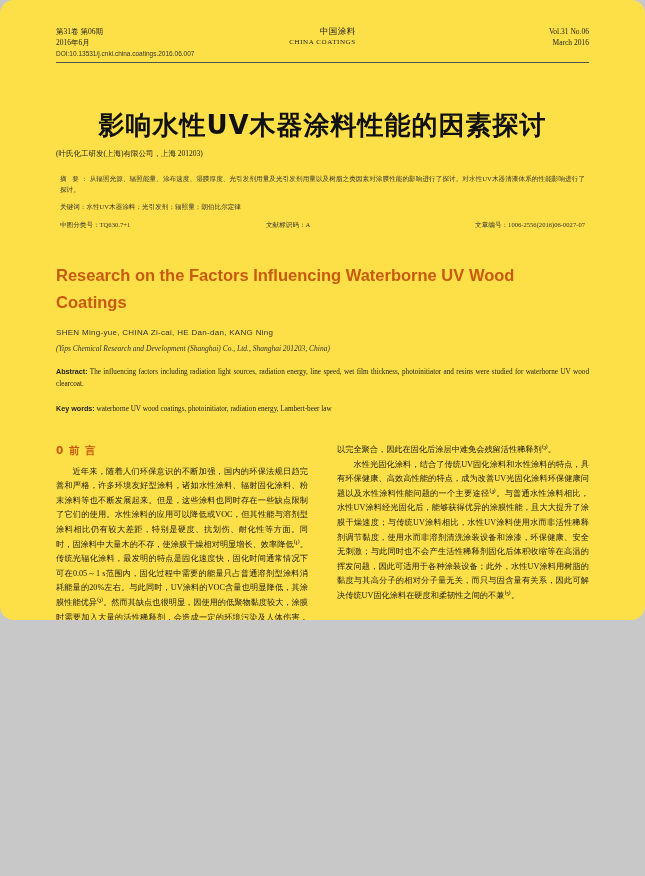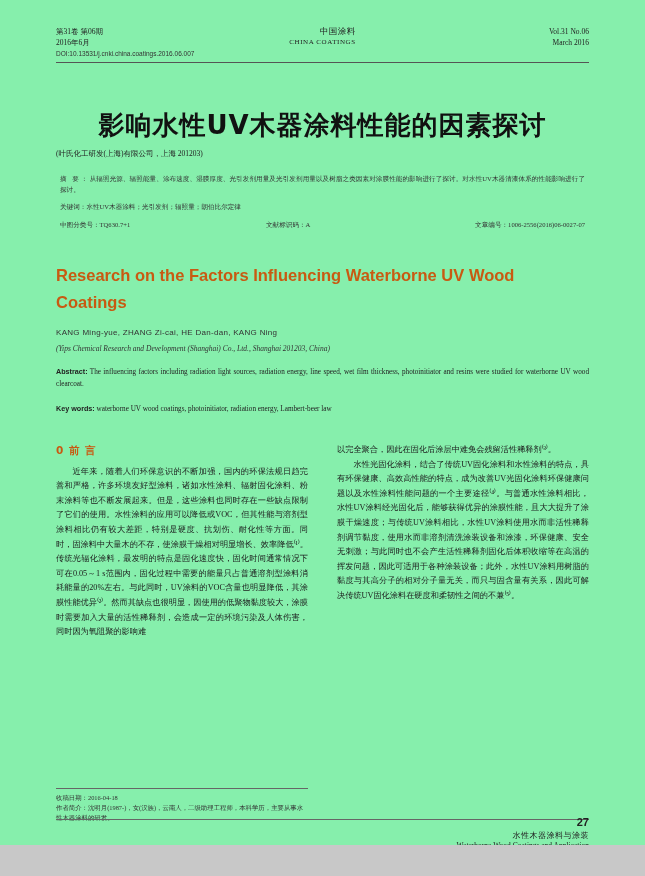--- a/index.html
+++ b/index.html
@@ -9,24 +9,25 @@
   }
   body {
     width: 645px;
     height: 876px;
     font-family: "Liberation Serif", serif;
     overflow: hidden;
   }
   .page {
     position: relative;
     width: 645px;
-    height: 845px;
-    background: #86efac;
+    height: 620px;
+    background: #fde047;
     box-sizing: border-box;
     overflow: hidden;
+    border-radius: 14px;
   }
   .inner {
     position: absolute;
     left: 56px;
     top: 26px;
     width: 533px;
     height: 824px;
   }
 
   
@@ -269,21 +270,21 @@
       <span>关键词：</span><span>水性UV木器涂料；光引发剂；辐照量；朗伯比尔定律</span>
     </div>
 
     <div class="clsline">
       <span class="c1">中图分类号：TQ630.7+1</span>
       <span class="c2">文献标识码：A</span>
       <span class="c3">文章编号：1006-2556(2016)06-0027-07</span>
     </div>
 
     <div class="title-en">Research on the Factors Influencing Waterborne UV Wood Coatings</div>
-    <div class="authors-en">KANG Ming-yue, ZHANG Zi-cai, HE Dan-dan, KANG Ning</div>
+    <div class="authors-en">SHEN Ming-yue, CHINA Zi-cai, HE Dan-dan, KANG Ning</div>
     <div class="affil-en">(Yips Chemical Research and Development (Shanghai) Co., Ltd., Shanghai 201203, China)</div>
 
     <div class="abs-en">
       <b>Abstract:</b><span> The influencing factors including radiation light sources, radiation energy, line speed, wet film thickness, photoinitiator and resins were studied for waterborne UV wood clearcoat.</span>
     </div>
     <div class="kw-en">
       <b>Key words:</b><span> waterborne UV wood coatings, photoinitiator, radiation energy, Lambert-beer law</span>
     </div>
 
     <div class="cols">

